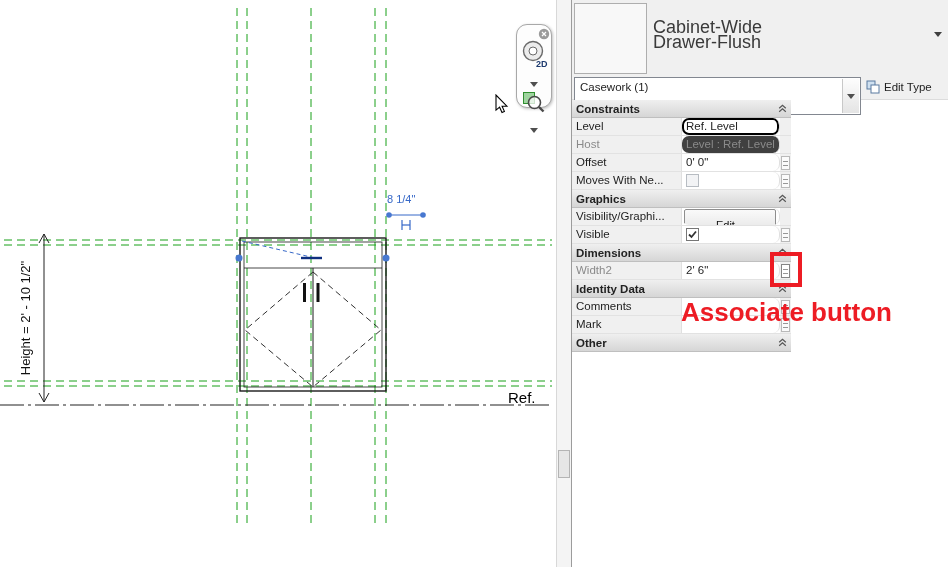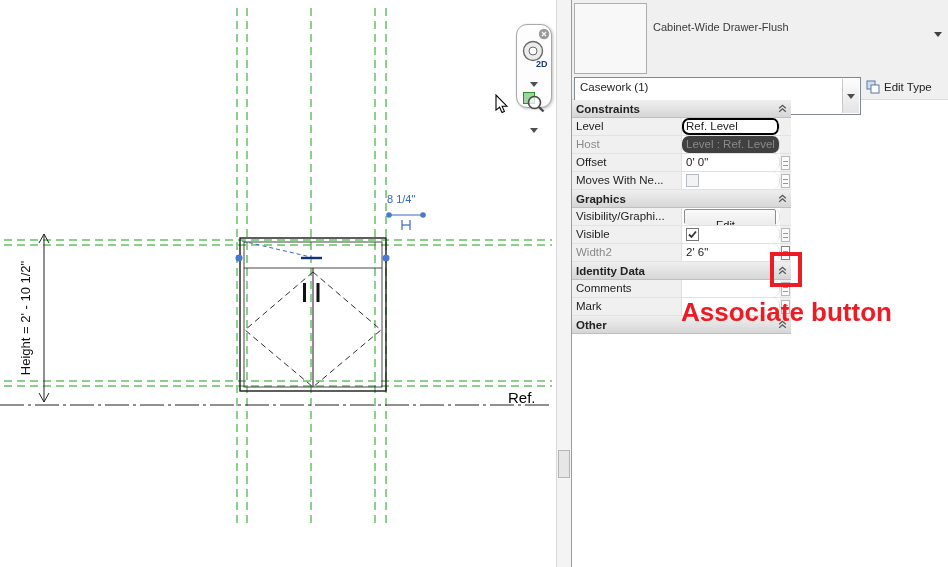--- a/index.html
+++ b/index.html
@@ -51,21 +51,21 @@
   .palette-top {
     position: absolute; left: 0; top: 0; width: 377px; height: 100px;
     background: #f0f0f0; border-bottom: 1px solid #dcdcdc;
   }
   .thumb {
     position: absolute; left: 2px; top: 3px; width: 73px; height: 71px;
     background: #f8f8f8; border: 1px solid #aeaeae;
   }
   .type-name {
     position: absolute; left: 81px; top: 20px; width: 152px;
-    font-size: 11px; line-height: 15px; color: #3a3a3a;
+    font-size: 18px; line-height: 15px; color: #3a3a3a;
   }
   .sel-arrow {
     position: absolute; right: 7px; top: 32px; width: 0; height: 0;
     border-left: 4px solid transparent; border-right: 4px solid transparent;
     border-top: 5px solid #404040; cursor: pointer;
   }
   .combo {
     position: absolute; left: 2px; top: 77px; width: 287px; height: 38px;
     background: #ffffff; border: 1px solid #828790; line-height: 18px;
     padding-left: 5px; cursor: pointer;
@@ -316,20 +316,26 @@
           <svg width="11" height="11" viewBox="0 0 11 11">
               <path d="M2 5.5 L4.5 8 L9 2.5" fill="none" stroke="#333" stroke-width="1.8"></path>
             </svg>
         </span>
       </div>
       <div class="passoc">
           <div class="assoc-btn"></div>
         </div>
     </div>
 
+    <div class="phead">
+      <span>Dimensions</span>
+      <svg class="chev" width="9" height="9" viewBox="0 0 9 9">
+          <path d="M1.2 4.3 L4.5 1.4 L7.8 4.3 M1.2 7.8 L4.5 4.9 L7.8 7.8" fill="none" stroke="#555" stroke-width="1.2"></path>
+        </svg>
+    </div>
 
     <div class="prow">
       <div class="plabel gray">Width2</div>
       <div class="pvalue">2' 6"</div>
       <div class="passoc">
           <div class="assoc-btn strong"></div>
         </div>
     </div>
 
     <div class="phead">

